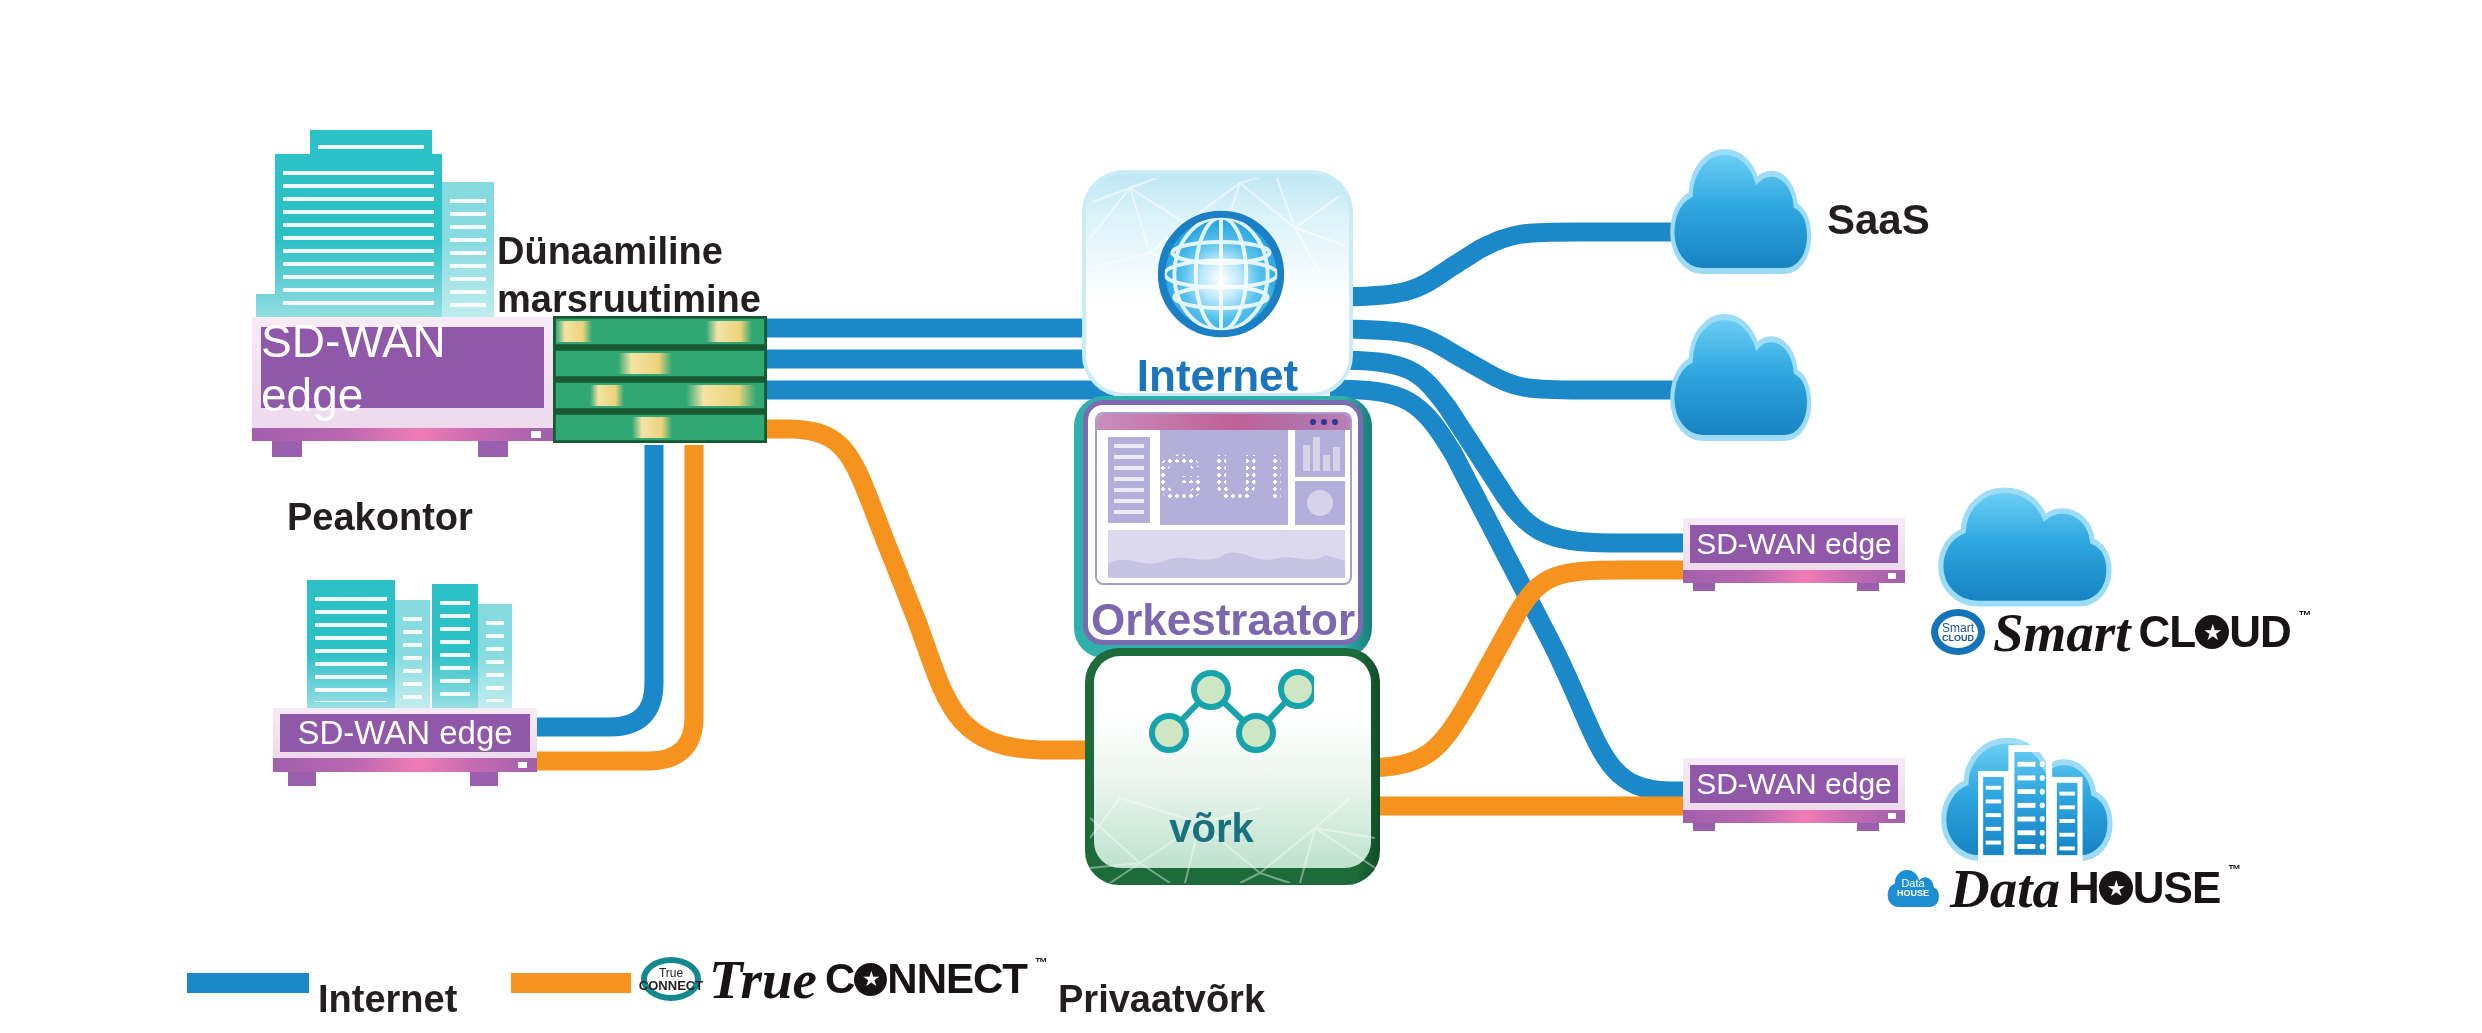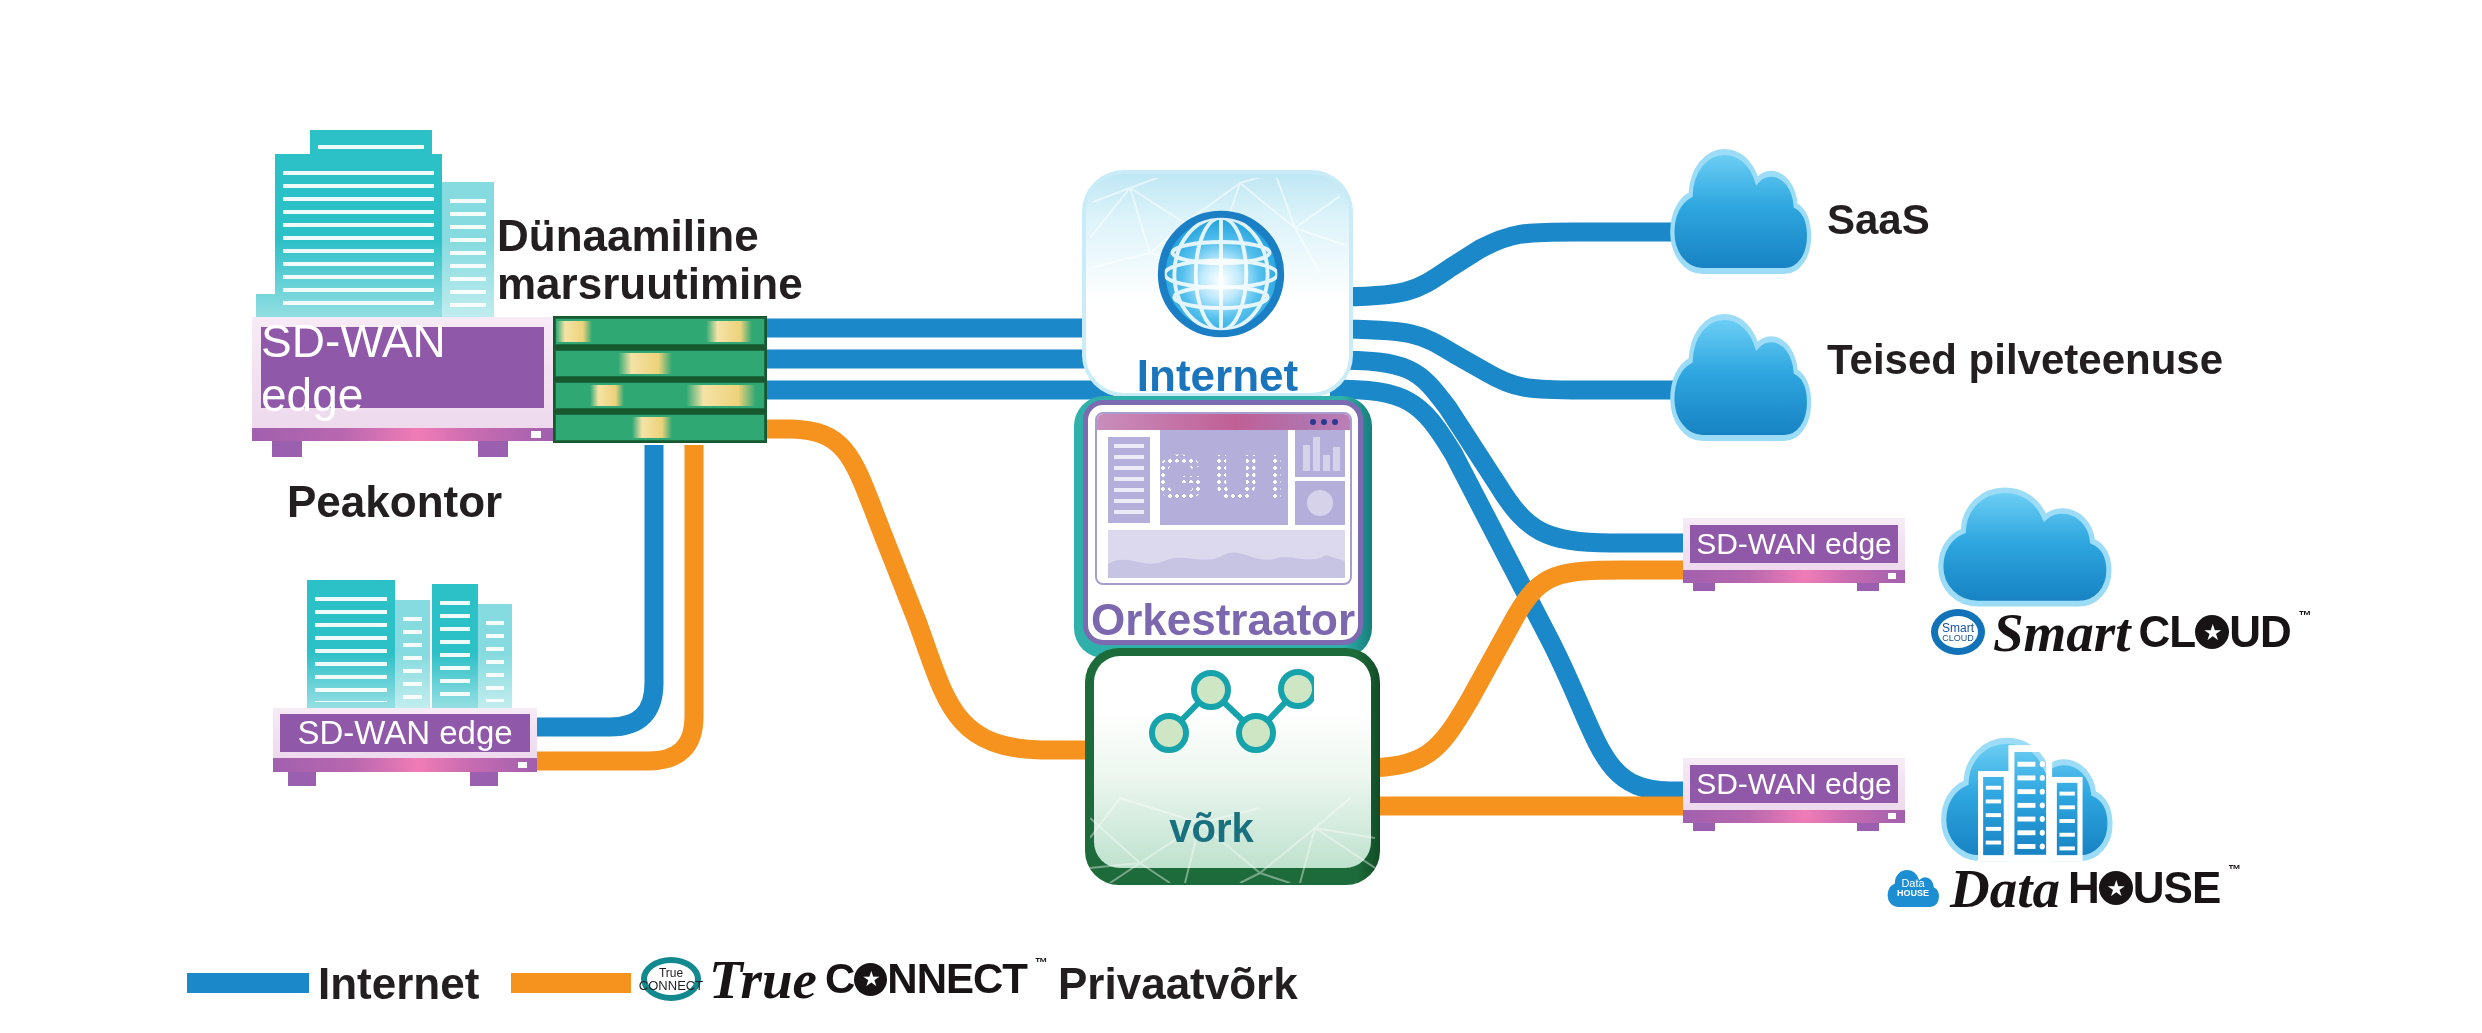--- a/index.html
+++ b/index.html
@@ -1,19 +1,19 @@
 <!DOCTYPE html>
 <html><head>
 <meta charset="utf-8">
 <style>
   html,body{margin:0;padding:0;background:#fff;}
   #stage{position:relative;width:2482px;height:1033px;background:#ffffff;overflow:hidden;
          font-family:"Liberation Sans",sans-serif;color:#231f20;}
   .abs{position:absolute;}
-  .lbl{position:absolute;font-weight:600;color:#231f20;font-size:44px;line-height:48px;white-space:nowrap;}
+  .lbl{position:absolute;font-weight:600;color:#231f20;font-size:38px;line-height:48px;white-space:nowrap;margin-top:15px;}
 
   
   #wires{position:absolute;left:0;top:0;}
   #wires path{fill:none;stroke-width:19px;}
   .wire-blue{stroke:#1a88c9;}
   .wire-orange{stroke:#f6921e;}
 
   
   .bldg-block{position:absolute;background:#2cc0c7;}
   .bldg-block.light{background:#85dbdf;}
@@ -69,21 +69,21 @@
   .priv-inner{position:absolute;border-radius:26px;
     background:linear-gradient(180deg,#ffffff 25%,#eef7f0 55%,#cfe9da 85%,#bfe2cd 100%);}
   .priv-label{position:absolute;text-align:center;color:#19707f;font-weight:700;font-size:40px;white-space:nowrap;}
 
   
   .cloud-label{position:absolute;font-weight:600;font-size:42px;line-height:48px;color:#231f20;white-space:nowrap;}
   .logo-row{position:absolute;display:flex;align-items:center;gap:8px;white-space:nowrap;}
   .badge-ring{border-radius:50%;background:#fff;display:flex;flex-direction:column;align-items:center;
     justify-content:center;box-sizing:border-box;line-height:1;}
   .badge-t1{font-size:12px;font-weight:400;}
-  .badge-t2{font-size:9px;font-weight:400;letter-spacing:0;}
+  .badge-t2{font-size:9px;font-weight:700;letter-spacing:0;}
   .script{font-family:"Liberation Serif","DejaVu Serif",serif;font-style:italic;font-weight:700;color:#181415;}
   .boldword{font-weight:700;color:#181415;letter-spacing:-1px;display:inline-flex;align-items:center;}
   .star-o{display:inline-flex;align-items:center;justify-content:center;border-radius:50%;
     background:#181415;color:#fff;}
   .tm{font-size:13px;font-weight:700;color:#181415;align-self:flex-start;margin-top:2px;}
   .cloud-badge{position:relative;display:flex;flex-direction:column;align-items:center;justify-content:center;color:#fff;line-height:1;}
   .cloud-badge svg{position:absolute;inset:0;}
   .cloud-badge span{position:relative;}
 
   
@@ -347,21 +347,20 @@
           <line x1="144" y1="82" x2="162" y2="82"></line>
           <line x1="144" y1="96" x2="162" y2="96"></line>
           <line x1="144" y1="110" x2="162" y2="110"></line>
           <line x1="144" y1="124" x2="162" y2="124"></line>
         </g>
     </g>
   </svg>
 
   <div class="cloud-label" style="left:1827px;top:196px;">SaaS</div>
   <div class="cloud-label" style="left:1827px;top:336px;">
-    <div>Teised pilveteenuse</div>
   </div>
 
   <div class="logo-row" style="left:1931px;top:606px;height:52px;">
     <div class="badge-ring" style="width:54px;height:46px;border:7px solid #1273b8;color:#17549c;">
       <span class="badge-t1">Smart</span>
       <span class="badge-t2">CLOUD</span>
     </div>
     <span class="script" style="font-size:55px;">Smart</span>
     <span class="boldword" style="font-size:44px;">
       <span>CL</span>

